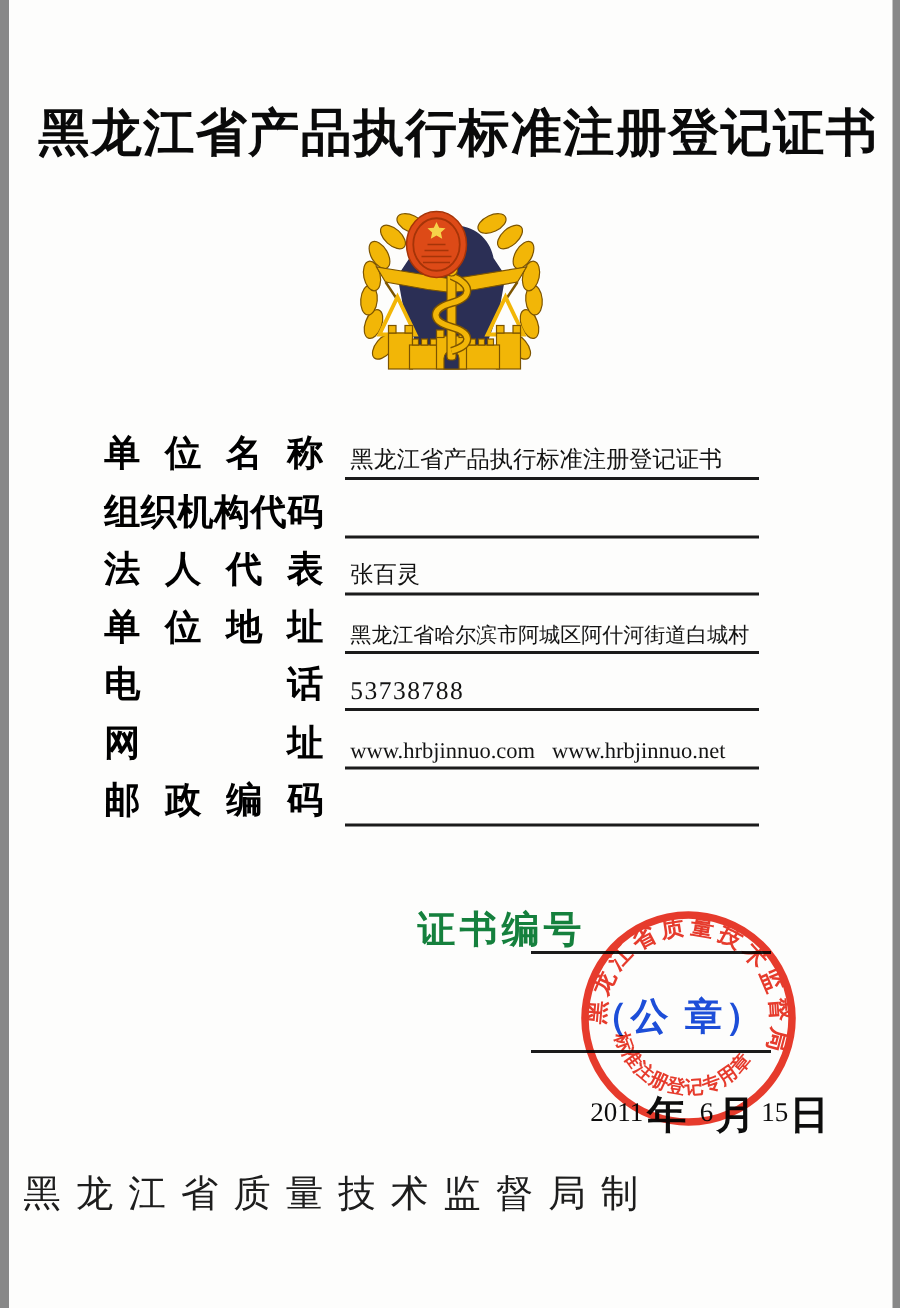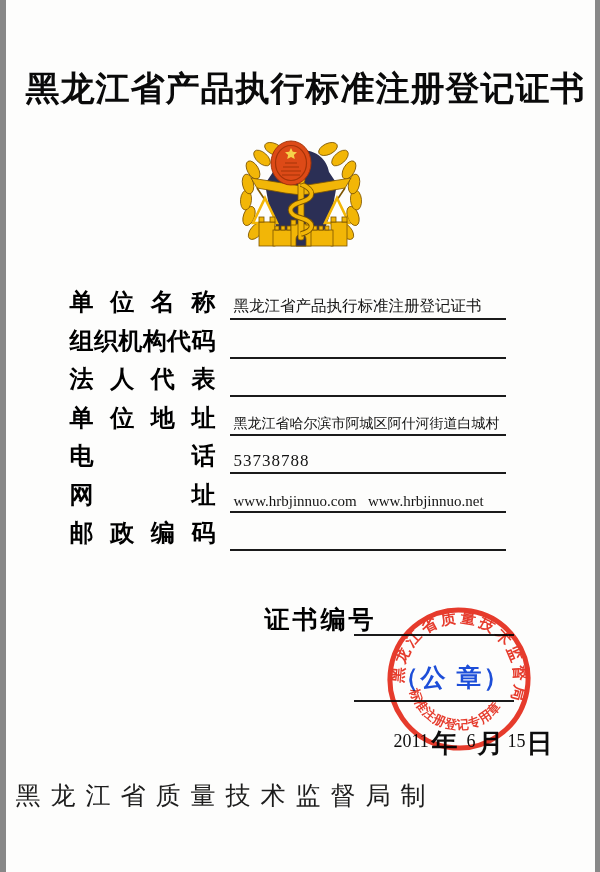--- a/index.html
+++ b/index.html
@@ -33,22 +33,22 @@
   }
   .row-1{ top:286px; } .row-2{ top:325px; } .row-3{ top:363px; }
   .row-4{ top:402px; } .row-5{ top:440px; } .row-6{ top:479px; }
   .row-7{ top:517px; }
   .row-2 .value,.row-5 .value,.row-7 .value{ font-size:17px; letter-spacing:1px; }
   .row-4 .value{ font-size:14px; }
   .row-6 .value{ font-size:15px; }
 
   
   .issue-label{
-    position:absolute; left:259px; font-size:25px; font-weight:900;
-    letter-spacing:3px; color:#000000;
+    position:absolute; left:273px; font-size:25px; font-weight:900;
+    letter-spacing:3px; color:#15803d;
   }
   .iss-line{ position:absolute; left:348px; width:160px; height:2px; background:#1b1b1b; }
   .seal-note{
     position:absolute; left:388px; top:661px; font-size:25px; font-weight:900;
     color:#1d4ed8; letter-spacing:2px;
   }
   .date-part{ position:absolute; color:#0d0d0d; }
   .date-num{ font-family:"Liberation Serif", serif; font-size:18px; top:731px; }
   .date-unit{ font-size:26px; font-weight:900; top:726px; }
 
@@ -153,20 +153,21 @@
       </div>
     <div class="underline"></div>
   </div>
   <div class="frow row-3">
     <div class="label justify-chars">
         <span>法</span>
         <span>人</span>
         <span>代</span>
         <span>表</span>
       </div>
+    <div class="value">张百灵</div>
     <div class="underline"></div>
   </div>
   <div class="frow row-4">
     <div class="label justify-chars">
         <span>单</span>
         <span>位</span>
         <span>地</span>
         <span>址</span>
       </div>
     <div class="value">黑龙江省哈尔滨市阿城区阿什河街道白城村</div>

